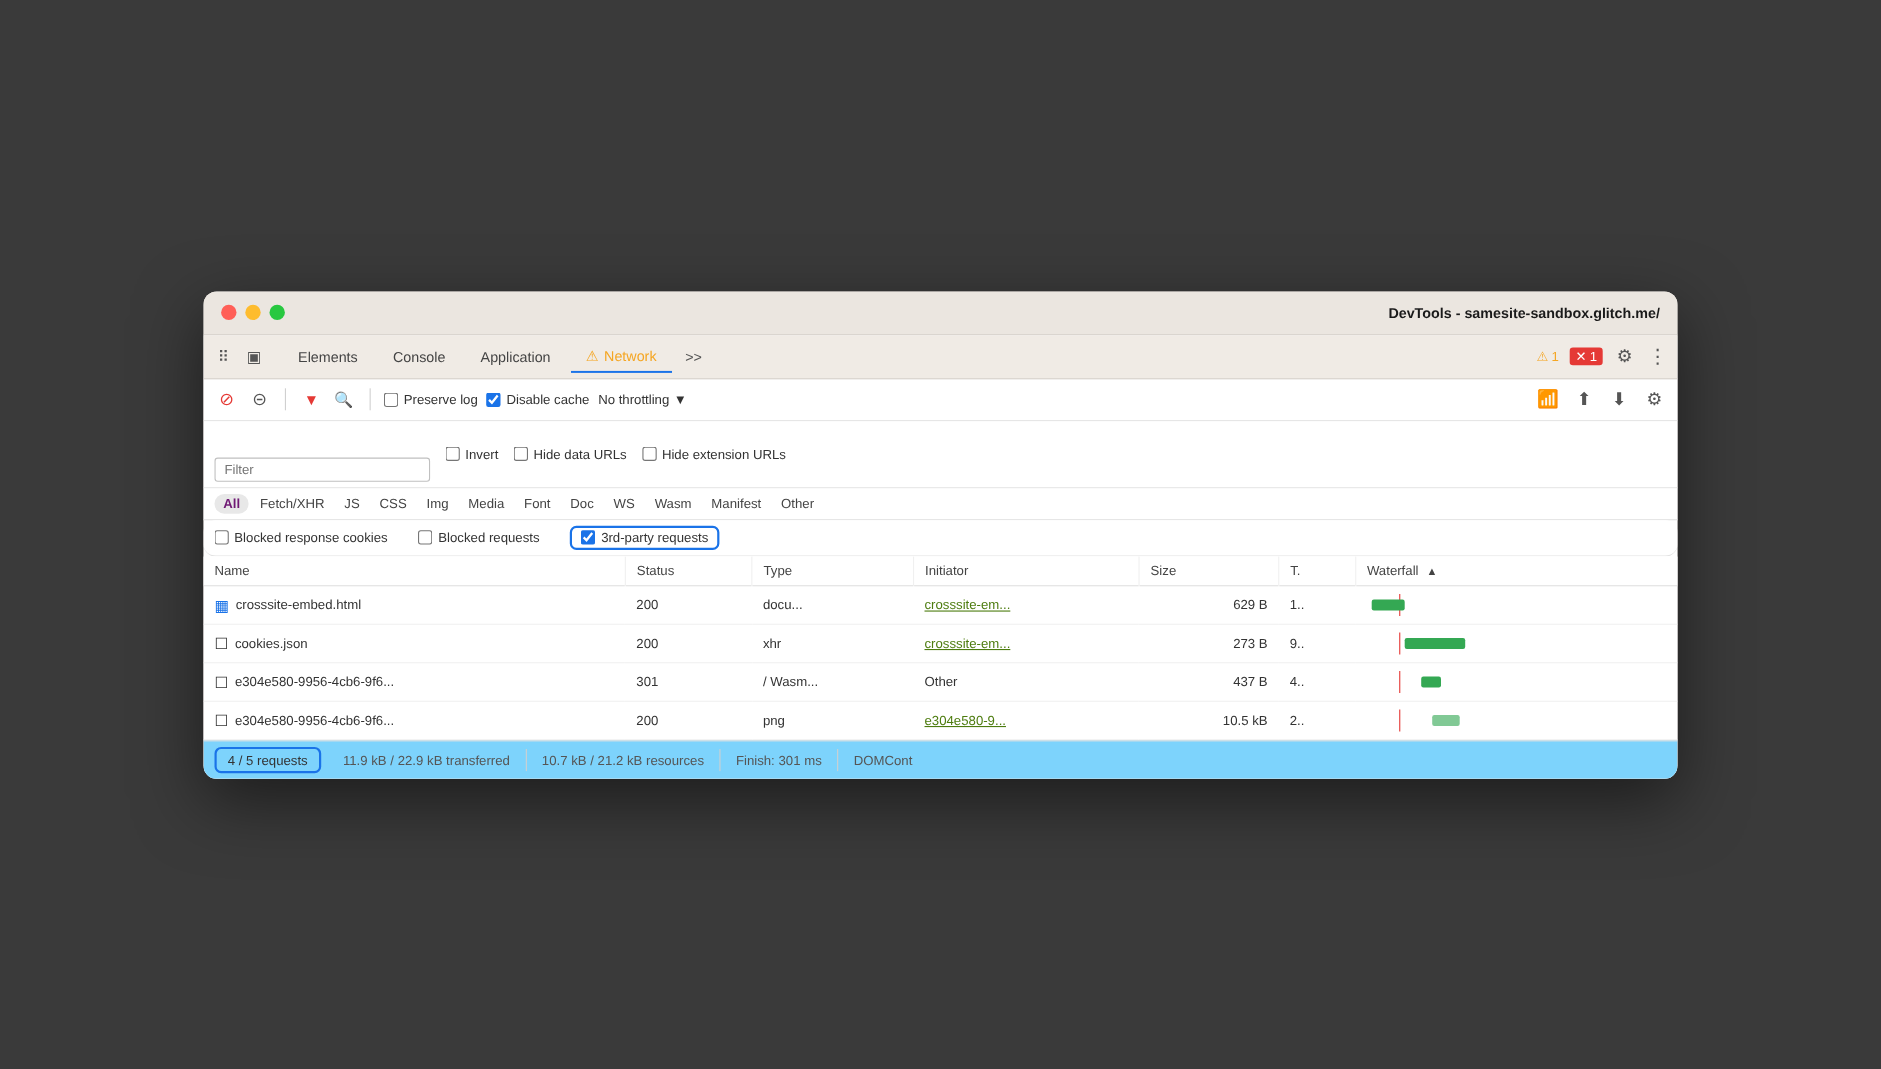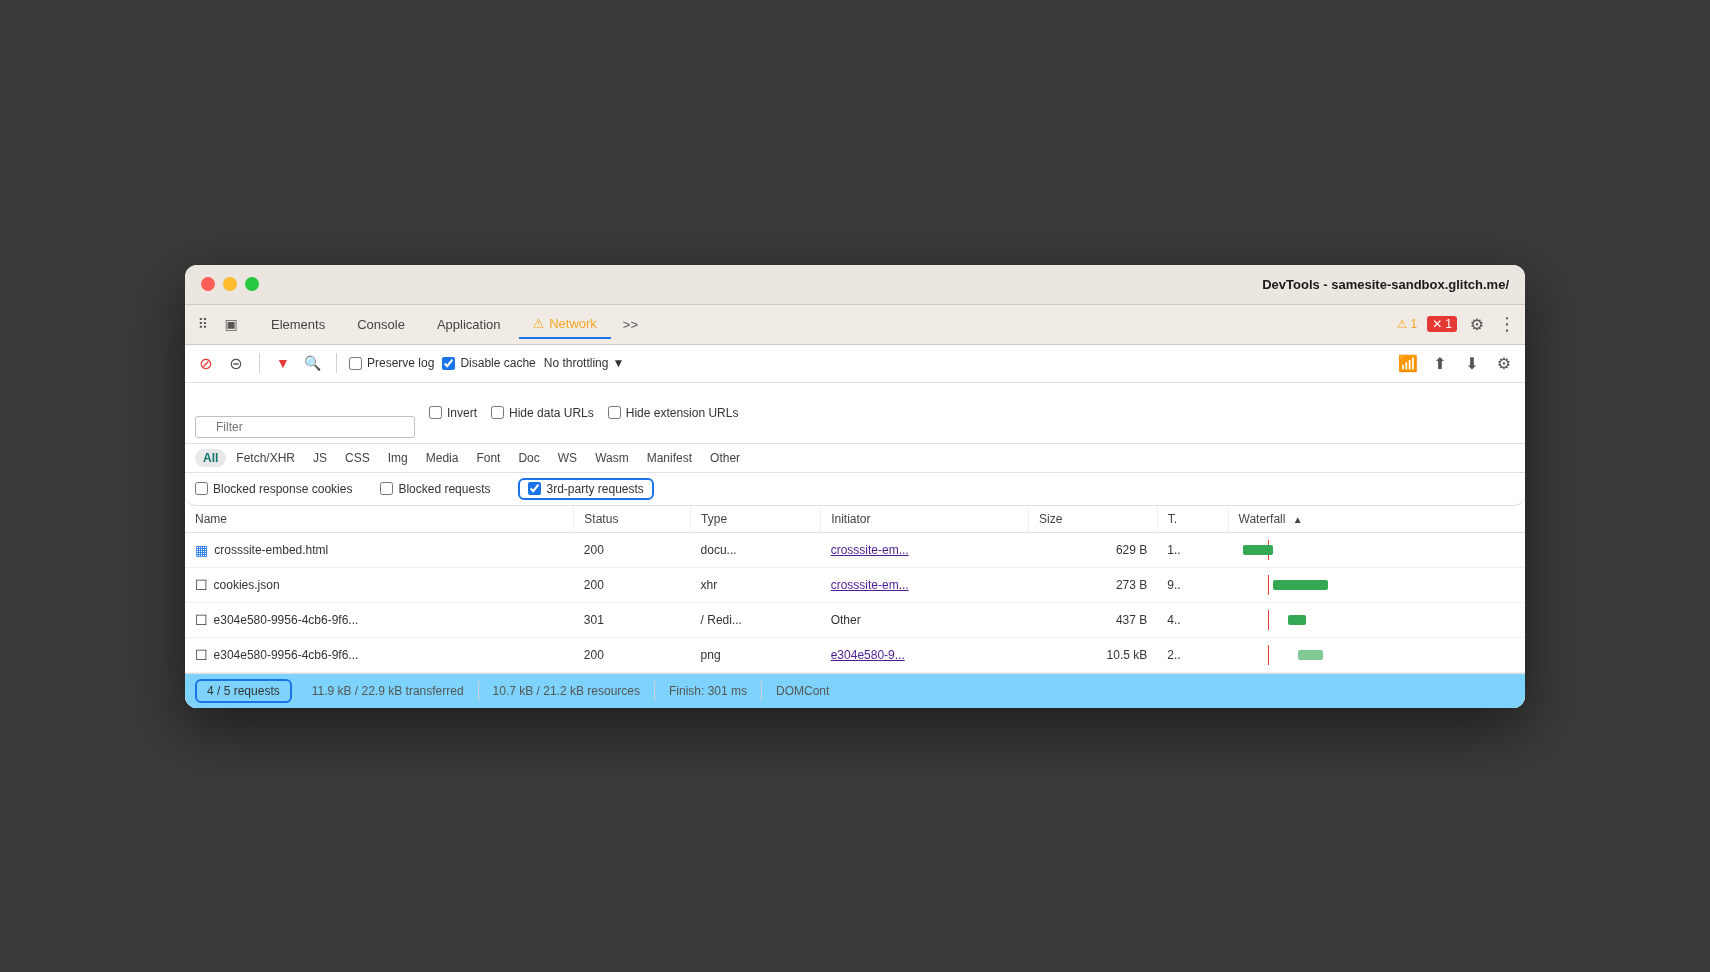--- a/index.html
+++ b/index.html
@@ -182,23 +182,23 @@
       display: flex;
       align-items: center;
       padding: 5px 10px;
       border-bottom: 1px solid #e0e0e0;
       background: #fff;
       gap: 14px;
     }
     .filter-input {
       border: 1px solid #c0c0c0;
       border-radius: 3px;
-      padding: 3px 20px;
-      font-size: 12px;
-      width: 220px;
+      padding: 3px 8px;
+      font-size: 12px;
+      width: 196px;
       color: #666;
       outline: none;
       background: #fff;
       margin-top: 28px;
     }
     .filter-options {
       display: flex;
       align-items: center;
       gap: 14px;
     }
@@ -231,21 +231,21 @@
       border-radius: 3px;
       color: #444;
       background: transparent;
       border: none;
       white-space: nowrap;
     }
     .type-btn.active {
       background: #e8e8e8;
       border-radius: 10px;
       font-weight: 600;
-      color: #0f766e;
+      color: #701a75;
     }
     
     .cookie-filter-bar {
       display: flex;
       align-items: center;
       padding: 5px 10px;
       border-bottom: 1px solid #e0e0e0;
       background: #fff;
       gap: 28px;
       border-radius: 11px;
@@ -302,21 +302,21 @@
       border-bottom: 1px solid #f0f0f0;
     }
     .network-table tbody td {
       padding: 7px 10px;
       font-size: 12px;
       color: #333;
     }
     .name-col { display: flex; align-items: center; gap: 6px; }
     .file-icon { font-size: 14px; }
     .file-icon.doc { color: #1a73e8; }
-    .initiator-link { color: #4c1d95; text-decoration: underline; cursor: pointer; }
+    .initiator-link { color: #4d7c0f; text-decoration: underline; cursor: pointer; }
     .waterfall-cell { display: flex; align-items: center; position: relative; width: 120px; height: 20px; }
     .waterfall-bar {
       position: absolute;
       height: 10px;
       border-radius: 2px;
     }
     .wf-green { background: #34a853; }
     .wf-light-green { background: #81c995; }
     .sort-arrow { margin-left: 4px; font-size: 10px; }
     
@@ -527,21 +527,21 @@
             </td>
           </tr>
           <tr>
             <td>
               <div class="name-col">
     <span class="file-icon ">☐</span>
     <span>e304e580-9956-4cb6-9f6...</span>
   </div>
             </td>
             <td>301</td>
-            <td>/ Redi...</td>
+            <td>/ Wasm...</td>
             <td>Other</td>
             <td style="text-align: right;">437 B</td>
             <td>4..</td>
             <td>
               <div class="waterfall-cell">
     <div class="wf-vline" style="left:30px;"></div>
     <div class="waterfall-bar wf-green" style="left:50px; width:18px;"></div>
   </div>
             </td>
           </tr>

